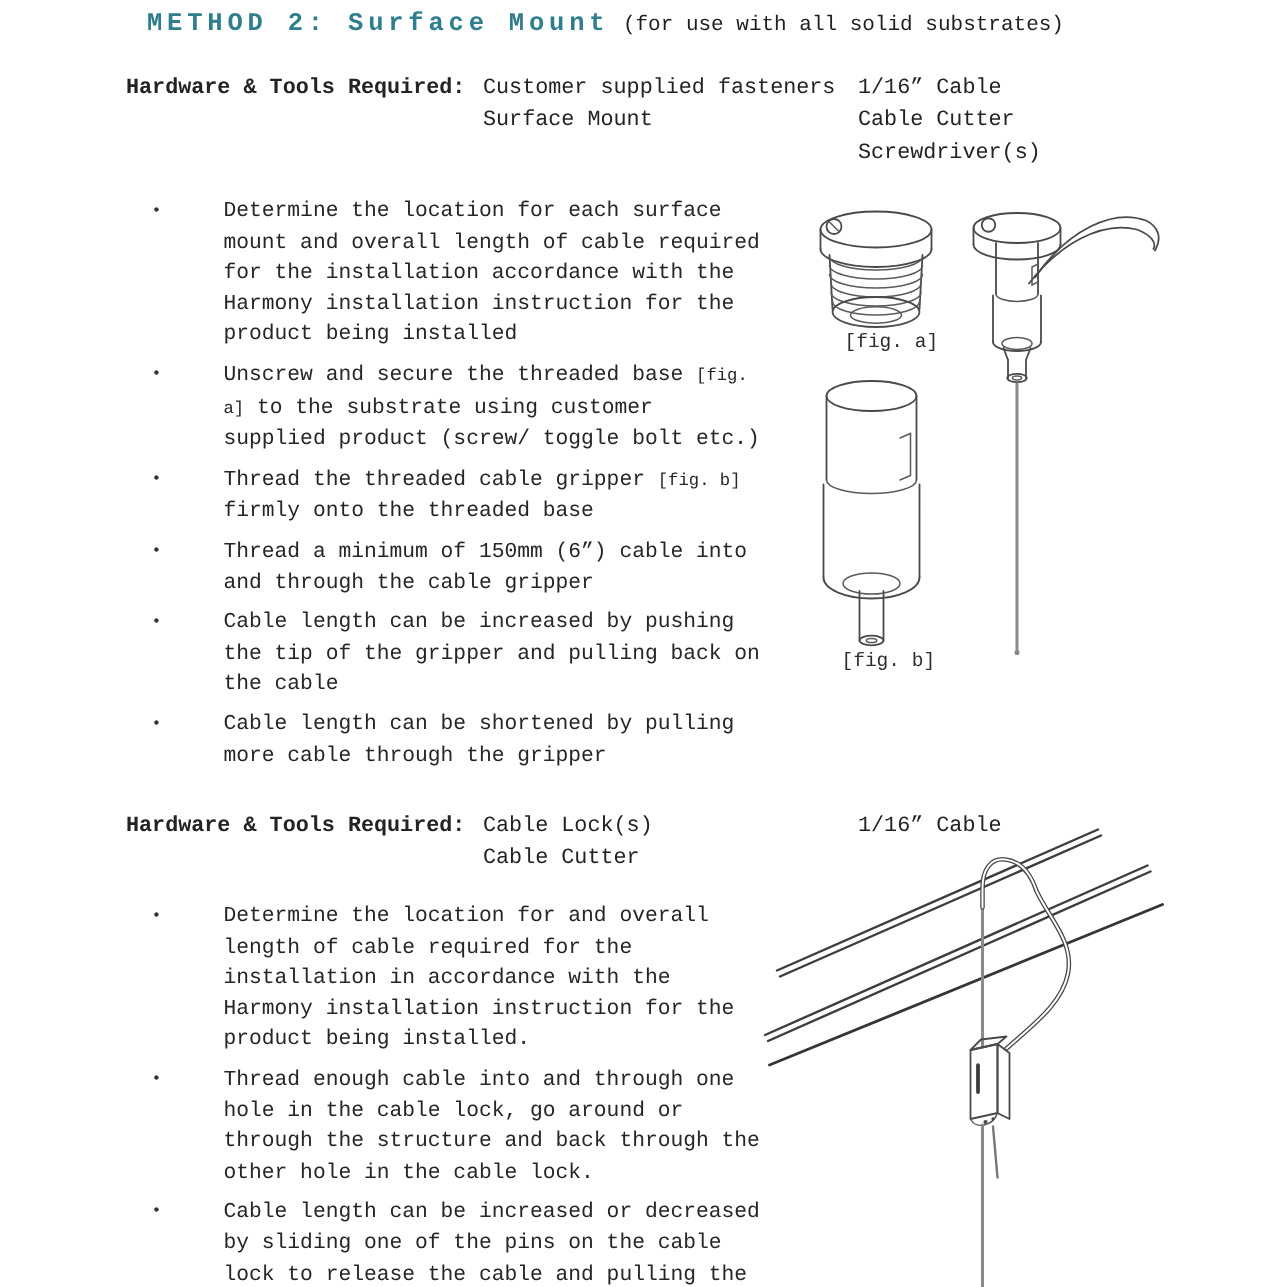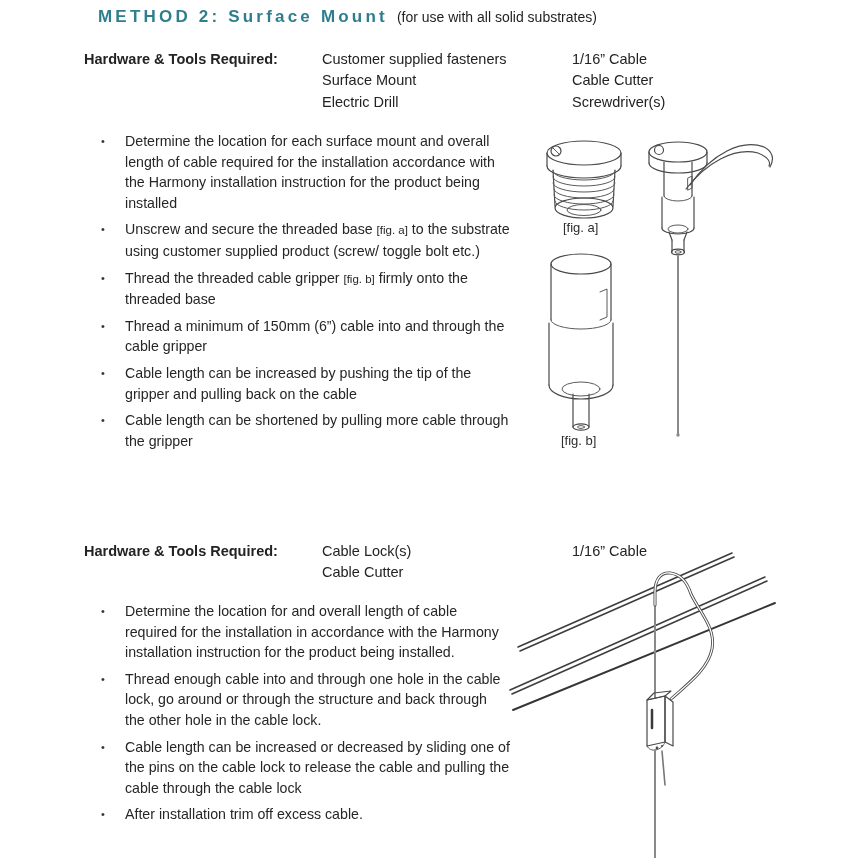--- a/index.html
+++ b/index.html
@@ -1,31 +1,31 @@
 <!DOCTYPE html>
 <html><head>
 <meta charset="utf-8">
 <style>
   html,body{margin:0;padding:0;background:#ffffff;}
   .page{
     position:relative;width:858px;height:858px;background:#ffffff;overflow:hidden;
-    font-family:Liberation Sans, sans-serif;color:#232323;
+    font-family:Liberation Mono, monospace;color:#232323;
   }
   .abs{position:absolute;}
   .title-row{white-space:nowrap;}
   .doc-title-main{font-weight:bold;font-size:17px;letter-spacing:3.2px;color:#2f7e8d;}
   .doc-title-sub{font-size:14px;color:#1f1f1f;margin-left:9px;}
   .hw-wrap{font-size:14.5px;line-height:21.3px;}
   .hw-label{position:absolute;left:0;top:0;font-weight:bold;white-space:nowrap;text-align:right;}
   .hw-col1{position:absolute;left:238px;top:0;white-space:nowrap;}
   .hw-col2{position:absolute;left:488px;top:0;white-space:nowrap;}
   .bullets{list-style:none;margin:0;padding:0;width:412px;font-size:14.2px;line-height:20.6px;color:#262626;}
   .bullets li{display:flex;margin:0 0 6px 0;}
   .bmark{flex:none;width:24px;padding-left:3px;font-size:11px;line-height:20.6px;color:#333;}
-  .btext{flex:1;}
+  .btext{flex:1;margin-left:24px;}
   .seg-small{font-size:11.5px;}
   .fig-label{position:absolute;font-size:13px;color:#2d2d2d;white-space:nowrap;}
   svg .ln{fill:none;stroke:#4a4a4a;stroke-width:1.2;stroke-linecap:round;stroke-linejoin:round;}
   svg .ln-thin{fill:none;stroke:#5a5a5a;stroke-width:1;stroke-linecap:round;}
   svg .cable-gray{fill:none;stroke:#8a8a8a;stroke-width:2;stroke-linecap:round;}
   svg .beam{fill:none;stroke:#3d3d3d;stroke-width:1.6;stroke-linecap:round;}
   svg .beam-heavy{fill:none;stroke:#353535;stroke-width:1.9;stroke-linecap:round;}
   svg .loop-outer{fill:none;stroke:#474747;stroke-width:3;stroke-linecap:round;stroke-linejoin:round;}
   svg .loop-inner{fill:none;stroke:#ffffff;stroke-width:1.3;stroke-linecap:round;stroke-linejoin:round;}
 </style>
@@ -36,21 +36,20 @@
 
   <div class="abs title-row" style="left:98px;top:7px;">
     <span class="doc-title-main" style="color: rgb(47, 126, 141);">METHOD 2: Surface Mount</span><span class="doc-title-sub">(for use with all solid substrates)</span>
   </div>
 
   <div class="abs hw-wrap" style="left:84px;top:49px;width:720px;height:66px;">
     <div class="hw-label">Hardware &amp; Tools Required:</div>
     <div class="hw-col1">
         <div>Customer supplied fasteners</div>
         <div>Surface Mount</div>
-        <div>Electric Drill</div>
       </div>
     <div class="hw-col2">
         <div>1/16” Cable</div>
         <div>Cable Cutter</div>
         <div>Screwdriver(s)</div>
       </div>
   </div>
 
   <ul class="abs bullets" style="left: 98px; top: 131px; color: rgb(38, 38, 38);">
       <li>

